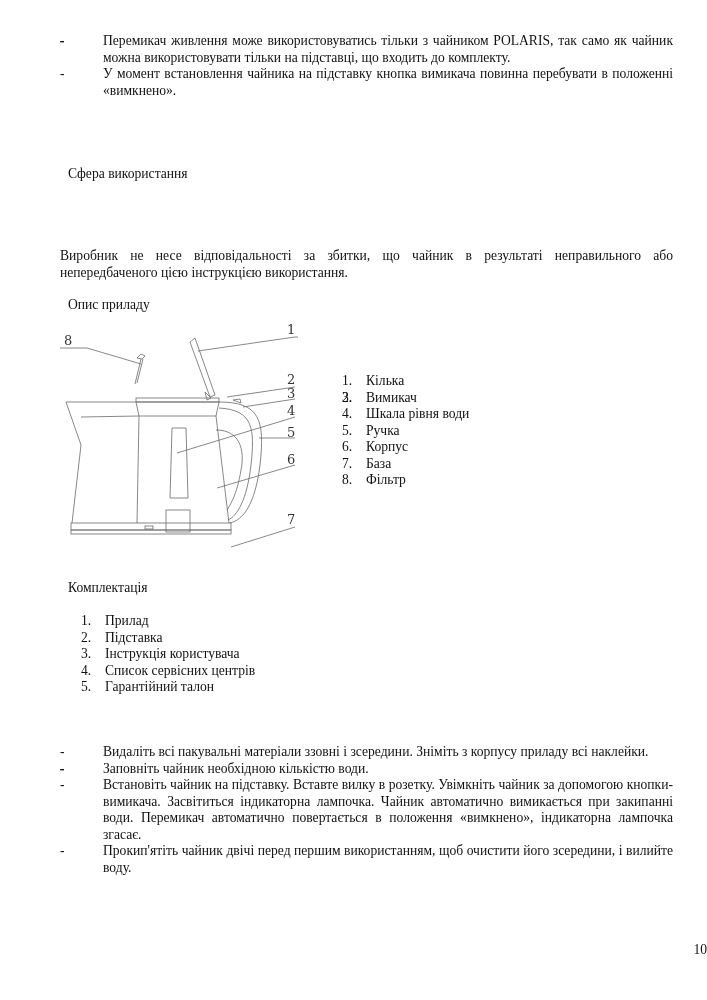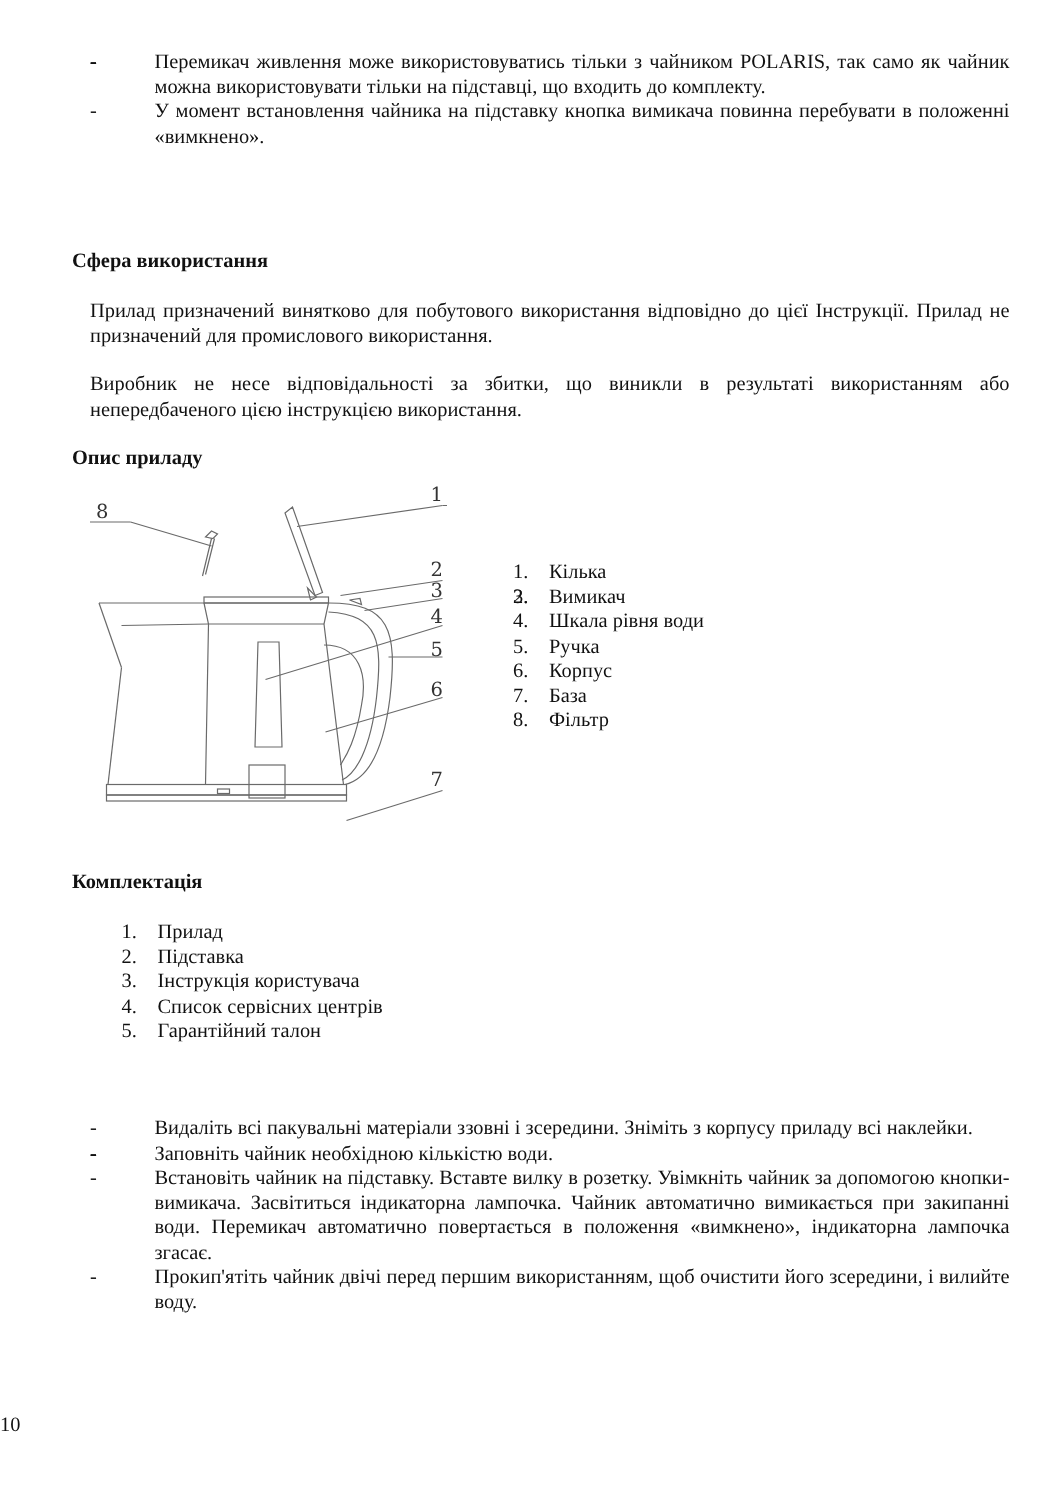--- a/index.html
+++ b/index.html
@@ -5,27 +5,27 @@
     html, body { margin: 0; padding: 0; background: #ffffff; }
     body {
       width: 707px; height: 1000px; position: relative; overflow: hidden;
       font-family: "Liberation Serif", "DejaVu Serif", serif;
       color: #111; font-size: 13.6px; line-height: 16.5px;
     }
     .page { position: absolute; left: 0; top: 0; width: 707px; height: 1000px; }
     .dash-list { position: absolute; left: 60px; width: 613px; margin: 0; padding: 0; list-style: none; }
     .dash-item { position: relative; padding-left: 43px; text-align: justify; }
     .dash-item .dash { position: absolute; left: 0; top: 0; }
-    .heading { position: absolute; left: 48px; font-weight: bold; }
+    .heading { position: absolute; left: 68px; font-weight: normal; }
     .para { position: absolute; left: 60px; width: 613px; text-align: justify; }
     .num-list { position: absolute; margin: 0; padding: 0; list-style: none; }
     .num-item { position: relative; padding-left: 24px; white-space: nowrap; }
     .num-item .num { position: absolute; left: 0; top: 0; }
     .diagram { position: absolute; left: 55px; top: 320px; width: 260px; height: 230px; }
-    .page-number { position: absolute; left: 0; width: 707px; top: 942px; text-align: left; }
+    .page-number { position: absolute; left: 0; width: 707px; top: 942px; text-align: right; }
   </style>
 </head>
 <body>
 
 <div class="page">
 
   <ul class="dash-list" style="top:33px;">
     <li class="dash-item">
       <span class="dash">-</span>
     </li>
@@ -36,22 +36,21 @@
       <span class="dash">-</span>
       <span>Перемикач живлення може використовуватись тільки з чайником POLARIS, так само як чайник можна використовувати тільки на підставці, що входить до комплекту.</span>
     </li>
     <li class="dash-item">
       <span class="dash">-</span>
       <span>У момент встановлення чайника на підставку кнопка вимикача повинна перебувати в положенні «вимкнено».</span>
     </li>
   </ul>
 
   <div class="heading" style="top:166px;">Сфера використання</div>
-  <div class="para" style="top:199px;">Прилад призначений винятково для побутового використання відповідно до цієї Інструкції. Прилад не призначений для промислового використання.</div>
-  <div class="para" style="top:248px;">Виробник не несе відповідальності за збитки, що виникли в результаті використанням або непередбаченого цією інструкцією використання.</div>
+  <div class="para" style="top:248px;">Виробник не несе відповідальності за збитки, що чайник в результаті неправильного або непередбаченого цією інструкцією використання.</div>
 
   <div class="heading" style="top:297px;">Опис приладу</div>
 
   <div class="diagram">
     <svg width="260" height="230" viewBox="0 0 260 230">
       <g fill="none" stroke="#6a6a6a" stroke-width="0.8">
 
         <line x1="5" y1="28" x2="32" y2="28"></line>
         <line x1="32" y1="28" x2="86" y2="44"></line>
         <line x1="143" y1="31" x2="240" y2="17"></line>

